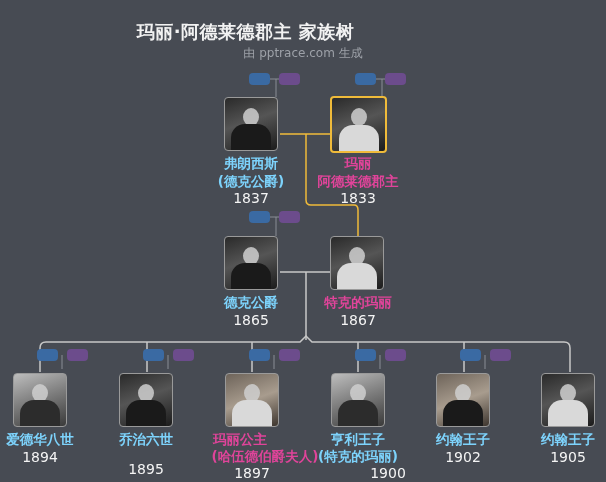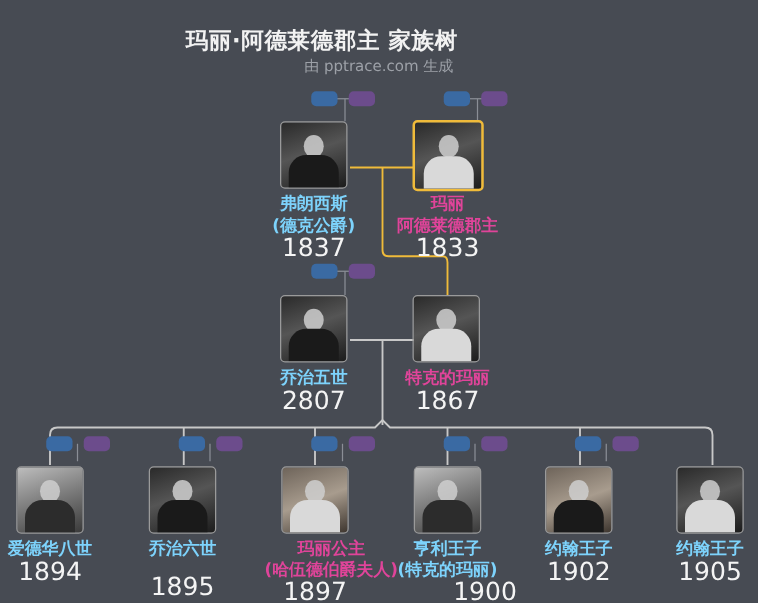--- a/index.html
+++ b/index.html
@@ -3,21 +3,21 @@
 <meta charset="utf-8">
 <style>
   html, body { margin:0; padding:0; }
   body {
     width:606px; height:482px; overflow:hidden;
     background:#474b53;
     font-family:"DejaVu Sans", "Liberation Sans", sans-serif;
     position:relative;
   }
   .title {
-    position:absolute; left:12px; width:491px; top:20px;
+    position:absolute; left:0; width:491px; top:20px;
     text-align:center; color:#f2f2f2; font-size:18px; font-weight:bold; letter-spacing:0.5px;
   }
   .subtitle {
     position:absolute; left:0; width:606px; top:45px;
     text-align:center; color:#9da1a8; font-size:12px;
   }
   svg.lines { position:absolute; left:0; top:0; }
   .pill {
     position:absolute; width:21px; height:12px; border-radius:4px;
   }
@@ -44,21 +44,21 @@
   }
   .photo.light .fig-body { background:#2c2c2c; }
   .photo.lightdress .fig-body { background:#d9d9d9; }
   .name {
     position:absolute; text-align:center; font-weight:bold; font-size:13.5px; line-height:16px;
     white-space:nowrap; transform:translateX(-50%);
   }
   .name.male { color:#7dd3fc; }
   .name.female { color:#e0449a; }
   .year {
-    position:absolute; text-align:center; color:#f4f4f4; font-size:20px; line-height:16px;
+    position:absolute; text-align:center; color:#f4f4f4; font-size:14px; line-height:16px;
     transform:translateX(-50%); white-space:nowrap;
   }
 </style>
 </head>
 <body>
 
 <div class="title">玛丽·阿德莱德郡主 家族树</div>
 <div class="subtitle">由 pptrace.com 生成</div>
 
 <svg class="lines" width="606" height="482">
@@ -111,22 +111,22 @@
 <div class="name female" style="left:358px;top:173px;">阿德莱德郡主</div>
 <div class="year" style="left:358px;top:190px;">1833</div>
 
 <div class="pill blue" style="left:249px;top:211px;"></div>
 <div class="pill purple" style="left:279px;top:211px;"></div>
 
 <div class="photo" style="left:224px;top:236px;">
     <div class="fig-head"></div>
     <div class="fig-body"></div>
   </div>
-<div class="name male" style="left:251px;top:294px;">乔治五世</div>
-<div class="year" style="left:251px;top:312px;">2807</div>
+<div class="name male" style="left:251px;top:294px;">德克公爵</div>
+<div class="year" style="left:251px;top:312px;">1865</div>
 
 <div class="photo lightdress" style="left:330px;top:236px;">
     <div class="fig-head"></div>
     <div class="fig-body"></div>
   </div>
 <div class="name female" style="left:358px;top:294px;">特克的玛丽</div>
 <div class="year" style="left:358px;top:312px;">1867</div>
 
 <div class="pill blue" style="left:37px;top:349px;"></div>
 <div class="pill purple" style="left:67px;top:349px;"></div>
@@ -150,21 +150,21 @@
     <div class="fig-head"></div>
     <div class="fig-body"></div>
   </div>
 <div class="name male" style="left:146px;top:431px;">乔治六世</div>
 <div class="year" style="left:146px;top:449px;margin-top:12px;">1895</div>
 
 <div class="photo sepia lightdress" style="left:225px;top:373px;">
     <div class="fig-head"></div>
     <div class="fig-body"></div>
   </div>
-<div class="name female" style="left:265px;top:431px;">玛丽公主</div>
+<div class="name female" style="left:240px;top:431px;">玛丽公主</div>
 <div class="name female" style="left:252px;top:448px;margin-left:13px;">(哈伍德伯爵夫人)</div>
 <div class="year" style="left:252px;top:465px;">1897</div>
 
 <div class="photo light" style="left:331px;top:373px;">
     <div class="fig-head"></div>
     <div class="fig-body"></div>
   </div>
 <div class="name male" style="left:358px;top:431px;">亨利王子</div>
 <div class="name male" style="left:358px;top:448px;">(特克的玛丽)</div>
 <div class="year" style="left:358px;top:465px;margin-left:30px;">1900</div>

